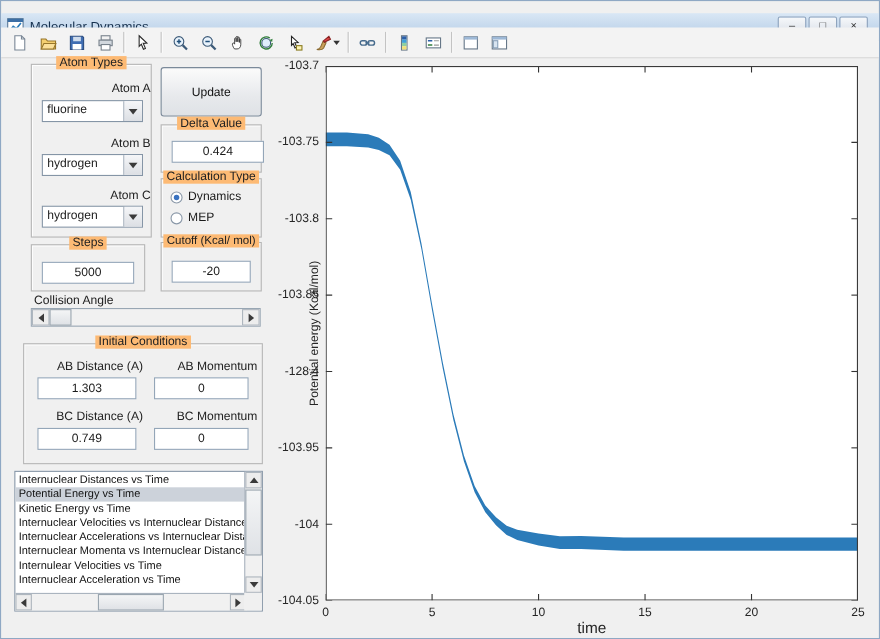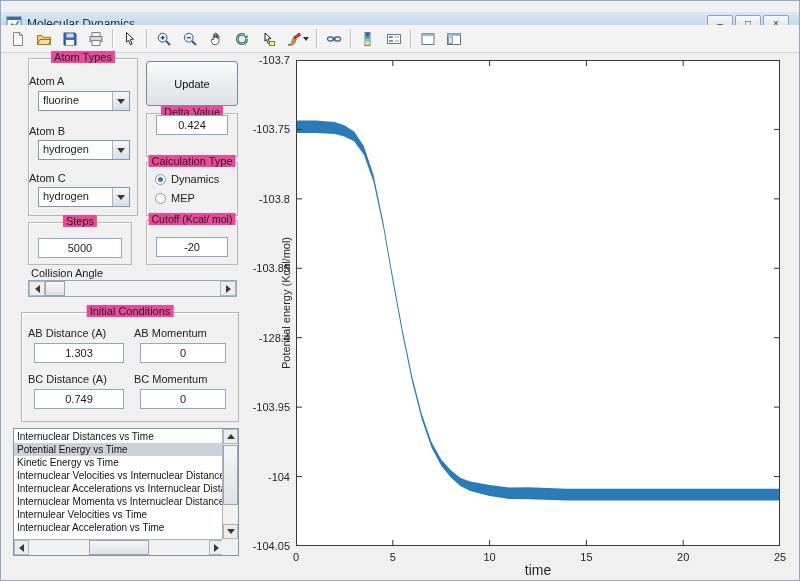--- a/index.html
+++ b/index.html
@@ -10,22 +10,22 @@
   #titlebar .title{margin-left:6px;font-size:12px;color:#15304e;}
   .winbtn{position:absolute;top:3px;width:26px;height:17px;background:linear-gradient(#f6f8fa,#d9dfe8);border:1px solid #8fa4bd;border-radius:2px;font-size:10px;line-height:15px;text-align:center;color:#333;box-sizing:border-box;}
   
   #toolbar{position:absolute;left:0;top:24px;width:100%;height:28px;background:#f3f3f3;border-bottom:1px solid #d7d7d7;display:flex;align-items:center;padding-left:4px;box-sizing:border-box;}
   .tbtn{width:24px;height:23px;display:flex;align-items:center;justify-content:center;border:1px solid transparent;border-radius:2px;}
   .tbtn svg{width:16px;height:16px;}
   .tsep{width:0;height:19px;border-left:1px solid #c3c3c3;border-right:1px solid #fcfcfc;margin:0 3px;}
   .caret{width:0;height:0;border:3px solid transparent;border-top:4px solid #333;margin-left:1px;margin-top:4px;}
   
   .panel{position:absolute;border:1px solid #b6b6b6;box-shadow:inset 1px 1px 0 #fdfdfd;box-sizing:border-box;}
-  .ptitle{position:absolute;top:-8px;left:50%;transform:translateX(-50%);background:#ec4899;padding:0 3px;white-space:nowrap;font-size:11px;color:#222;}
-  .plabel{position:absolute;text-align:left;font-size:11px;color:#222;}
+  .ptitle{position:absolute;top:-8px;left:50%;transform:translateX(-50%);background:#fdba74;padding:0 3px;white-space:nowrap;font-size:11px;color:#222;}
+  .plabel{position:absolute;text-align:right;font-size:11px;color:#222;}
   .editbox{position:absolute;background:#fff;border:1px solid #94a6b8;box-sizing:border-box;display:flex;align-items:center;justify-content:center;font-size:11px;}
   .button3d{position:absolute;background:linear-gradient(#fbfbfb,#e7e9ec 60%,#dfe2e6);border:1px solid #7b8a9a;border-radius:3px;box-sizing:border-box;display:flex;align-items:center;justify-content:center;font-size:11px;color:#111;}
   
   .dropdown{position:absolute;height:20px;background:#fff;border:1px solid #8595a6;box-sizing:border-box;}
   .ddtext{position:absolute;left:4px;top:2px;font-size:11px;white-space:nowrap;}
   .ddbtn{position:absolute;right:0;top:0;bottom:0;width:16px;background:linear-gradient(#f5f6f8,#dcdfe4);border-left:1px solid #aab4bf;display:flex;align-items:center;justify-content:center;}
   
   .radio-row{position:absolute;display:flex;align-items:center;gap:5px;}
   .radio{width:11px;height:11px;border-radius:50%;background:#fff;border:1px solid #8a98a8;position:relative;box-sizing:border-box;}
   .radio.checked::after{content:'';position:absolute;left:2px;top:2px;width:5px;height:5px;border-radius:50%;background:#3a72c0;}
@@ -204,21 +204,21 @@
       <span class="ddbtn">
           <span class="tri-d"></span>
         </span>
     </div>
   </div>
 
   <div class="button3d" style="left:145px;top:60px;width:92px;height:45px">Update</div>
 
   <div class="panel" style="left:145px;top:112px;width:92px;height:44px">
     <span class="ptitle">Delta Value</span>
-    <div class="editbox" style="left:9px;top:1px;width:72px;height:20px">0.424</div>
+    <div class="editbox" style="left:9px;top:14px;width:84px;height:20px">0.424</div>
   </div>
 
   <div class="panel" style="left:145px;top:161px;width:92px;height:54px">
     <span class="ptitle">Calculation Type</span>
     <div class="radio-row" style="left:8px;top:10px">
       <span class="radio checked"></span>
       <span class="rlabel">Dynamics</span>
     </div>
     <div class="radio-row" style="left:8px;top:29px">
       <span class="radio"></span>

